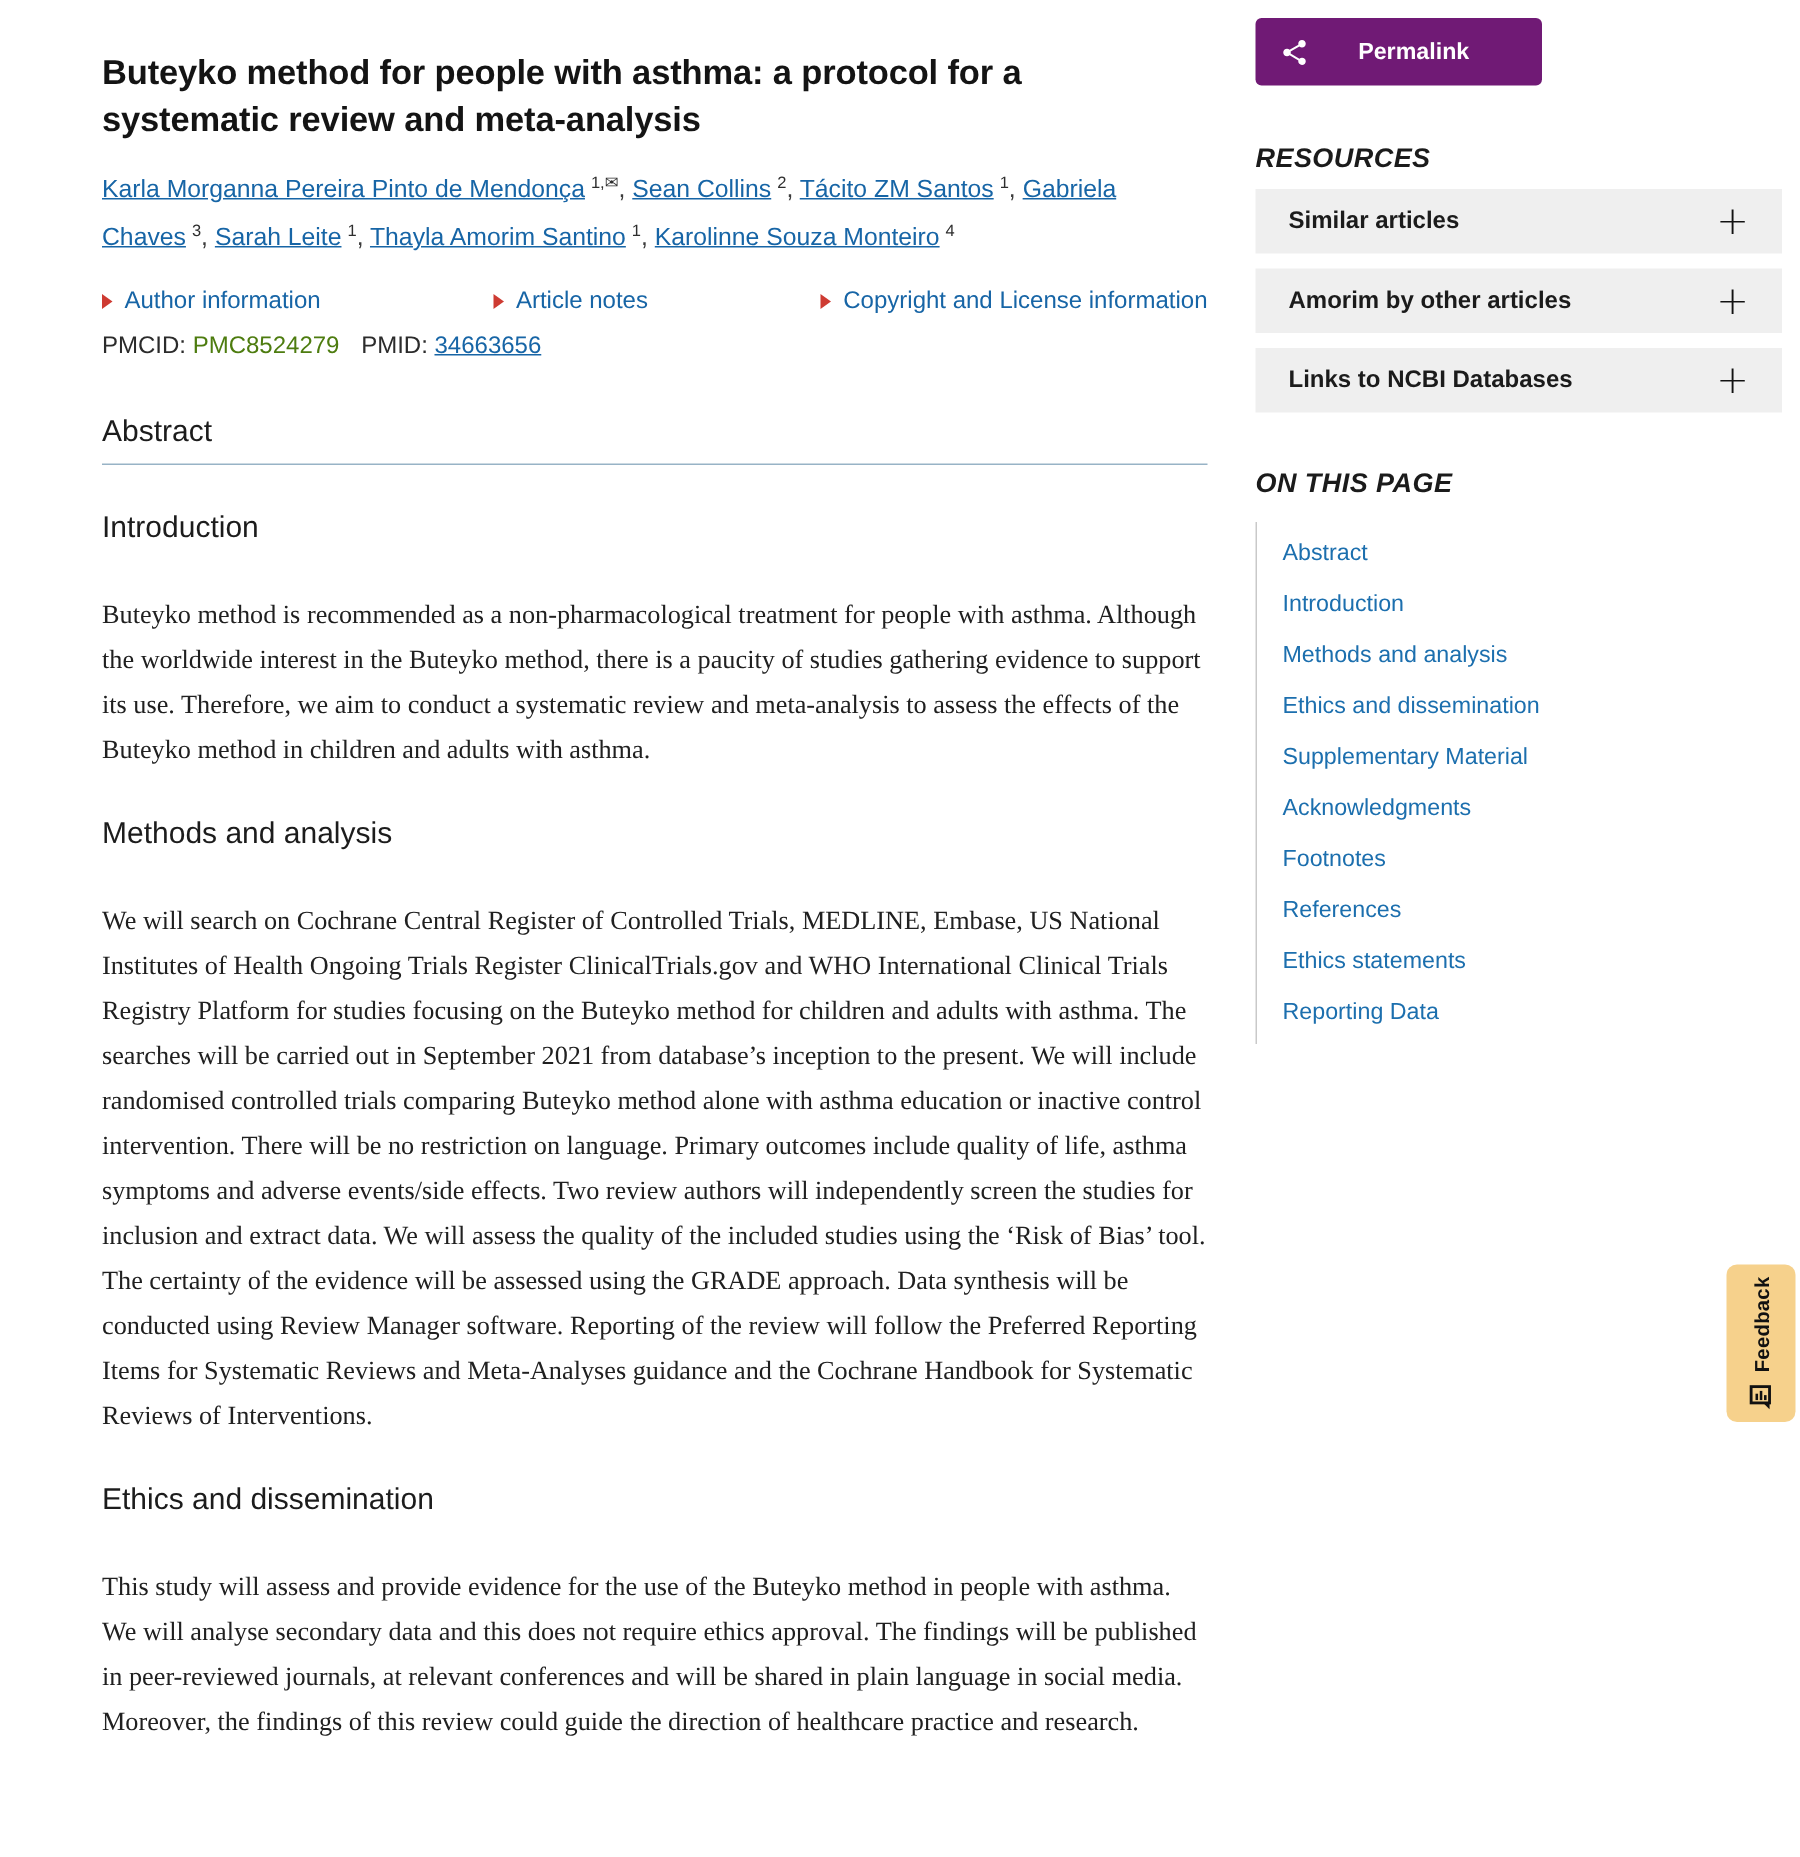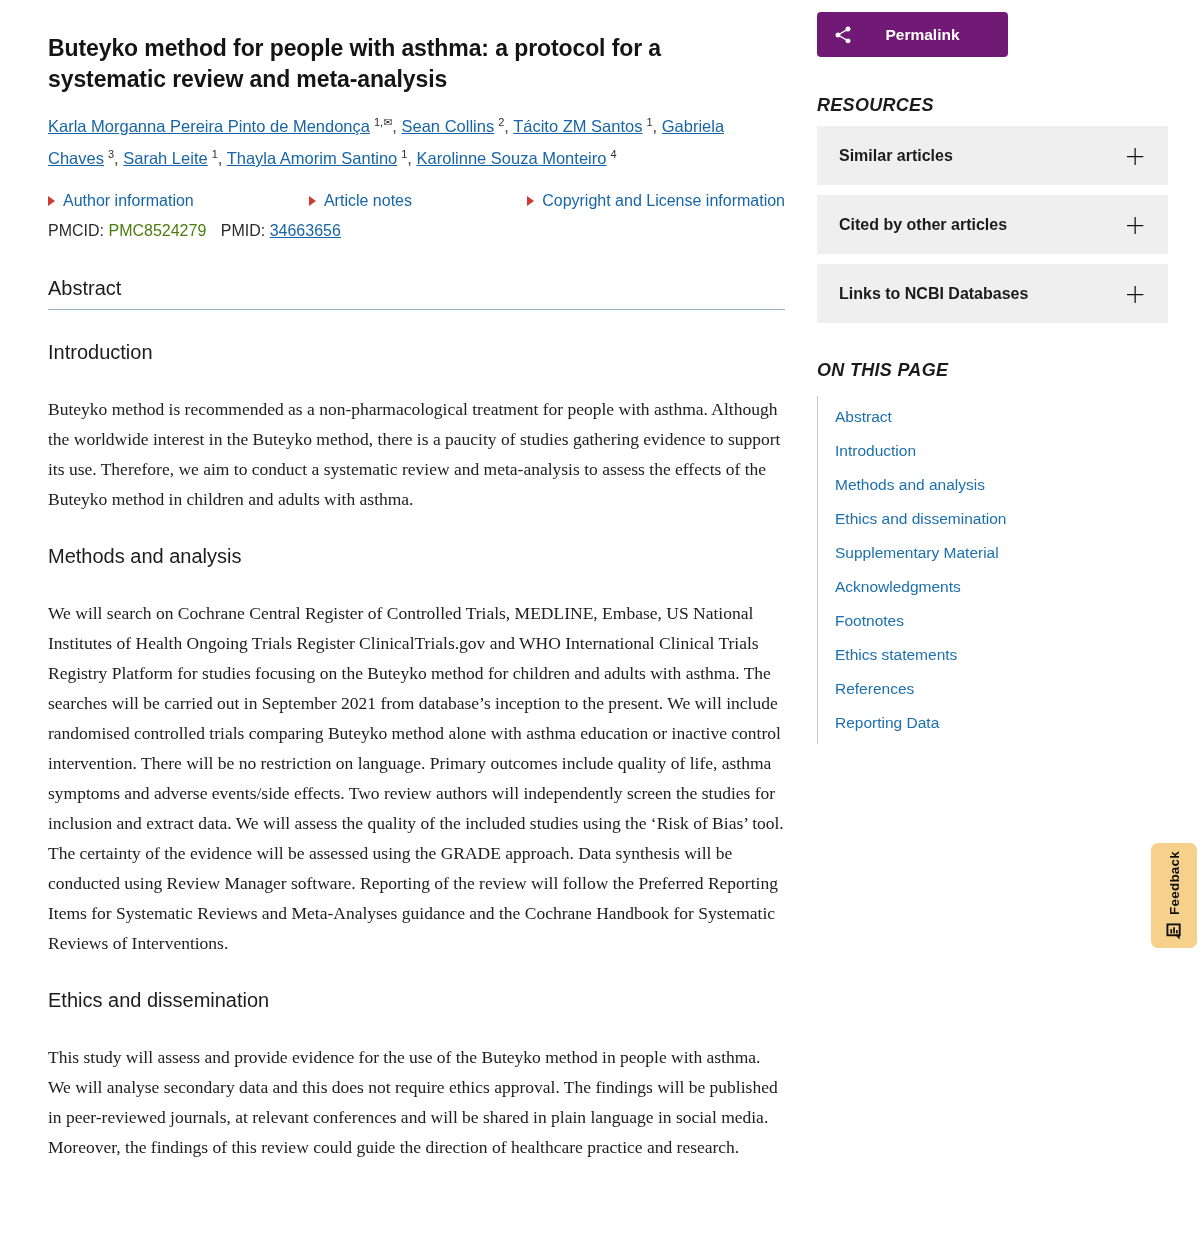--- a/index.html
+++ b/index.html
@@ -8,21 +8,21 @@
     width: 1200px;
     height: 1238px;
     background: #ffffff;
     position: relative;
     overflow: hidden;
     font-family: "Liberation Sans", sans-serif;
     color: #212121;
   }
   .page {
     display: flex;
-    padding-left: 48px;
+    padding-left: 68px;
     padding-right: 32px;
   }
   
   .main { width: 737px; flex: 0 0 737px; padding-top: 33px; }
   .article-title {
     margin: 0;
     max-width: 700px;
     font-family: "Liberation Sans", sans-serif;
     font-size: 23px;
     line-height: 31px;
@@ -125,21 +125,21 @@
   .side-heading {
     margin-top: 38px;
     font-size: 18px;
     font-weight: 700;
     letter-spacing: 0.3px;
     color: #1b1b1b;
     font-style: italic;
   }
   .res-box {
     margin-top: 10px;
-    height: 59px;
+    height: 43px;
     background: #efefef;
     display: flex;
     align-items: center;
     padding: 0 22px;
     cursor: pointer;
   }
   .res-box:first-of-type { margin-top: 14px; }
   .res-label { font-size: 16px; font-weight: 700; color: #1b1b1b; }
   .plus-icon {
     margin-left: auto;
@@ -251,40 +251,40 @@
       <span class="btn-label">Permalink</span>
     </button>
 
     <div class="side-heading">RESOURCES</div>
 
     <div class="res-box">
       <span class="res-label">Similar articles</span>
       <span class="plus-icon">+</span>
     </div>
     <div class="res-box">
-      <span class="res-label">Cited by other articles</span>
+      <span class="res-label">Amorim by other articles</span>
       <span class="plus-icon">+</span>
     </div>
     <div class="res-box">
       <span class="res-label">Links to NCBI Databases</span>
       <span class="plus-icon">+</span>
     </div>
 
     <div class="side-heading otp-heading">ON THIS PAGE</div>
 
     <ul class="toc">
       <li><a>Abstract</a></li>
       <li><a>Introduction</a></li>
       <li><a>Methods and analysis</a></li>
       <li><a>Ethics and dissemination</a></li>
       <li><a>Supplementary Material</a></li>
       <li><a>Acknowledgments</a></li>
       <li><a>Footnotes</a></li>
+      <li><a>References</a></li>
       <li><a>Ethics statements</a></li>
-      <li><a>References</a></li>
       <li><a>Reporting Data</a></li>
     </ul>
 
   </div>
 </div>
 
 <div class="feedback-tab">
   <span class="fb-label">Feedback</span>
   <span style="display:inline-flex;">
     <svg width="17" height="17" viewBox="0 0 18 18">

